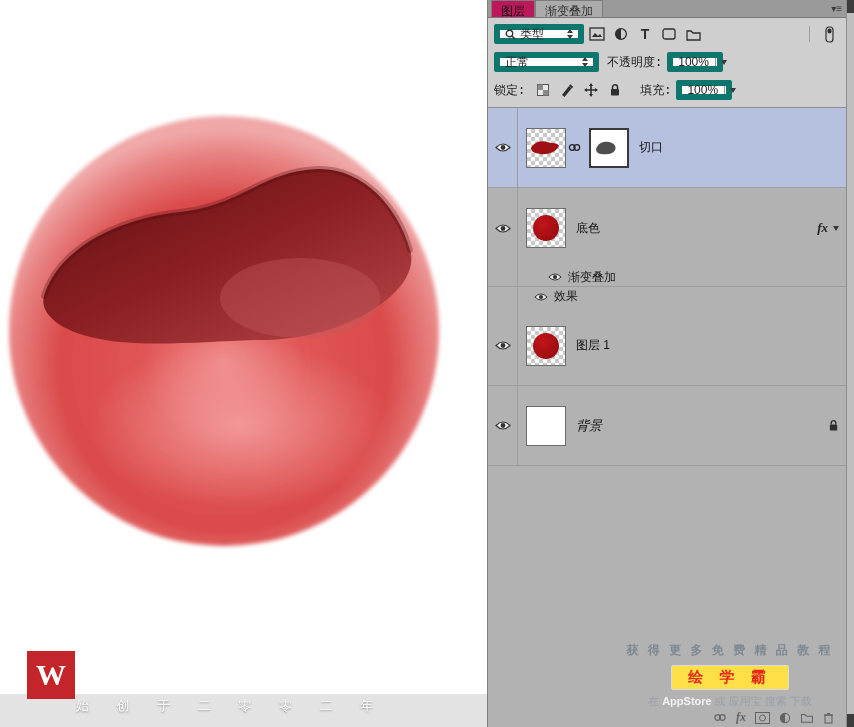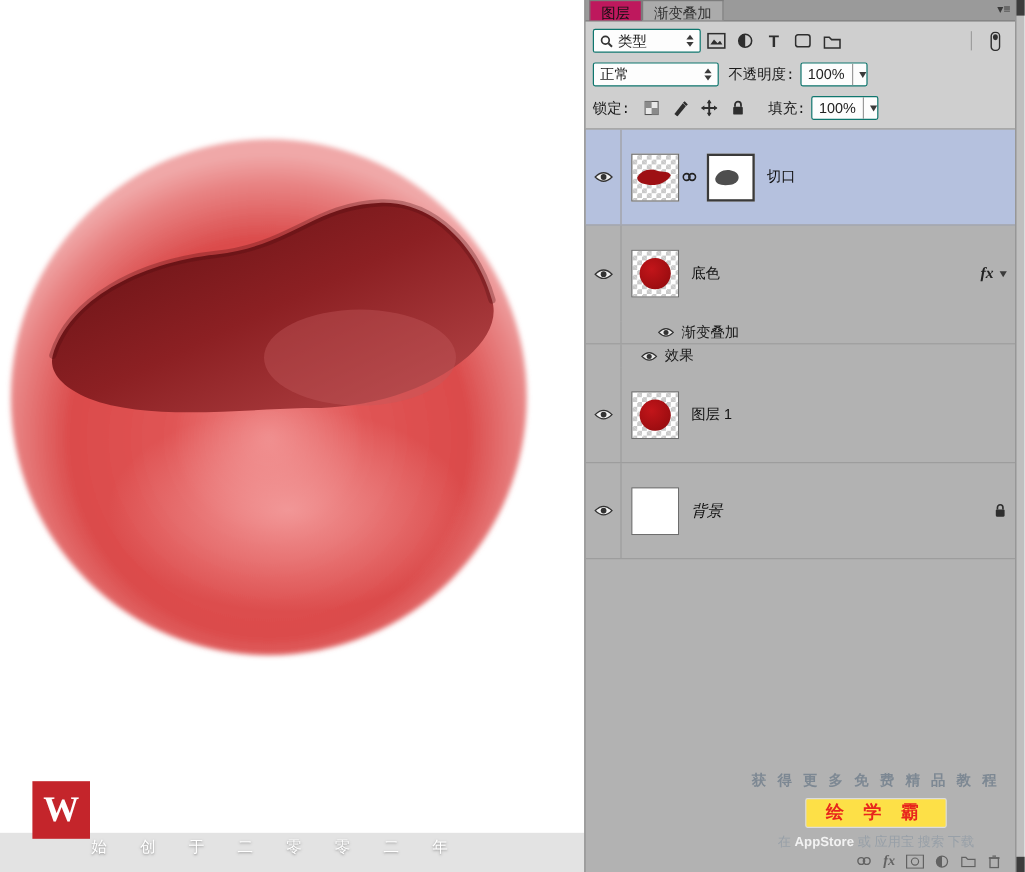--- a/index.html
+++ b/index.html
@@ -18,21 +18,21 @@
   
   .panel { position:absolute; left:487px; right:8px; top:0; height:727px; background:#b2b2b2;
            border-left:1px solid #7f7f7f; font-size:12px; color:#1a1a1a; }
   .tabbar { height:18px; background:#9a9a9a; border-bottom:1px solid #787878; display:flex; align-items:flex-end; padding-left:3px; }
   .tab { height:17px; padding:2px 9px 0; font-size:12px; border:1px solid #7c7c7c; border-bottom:none; background:#ababab; color:#333; }
   .tab.active { background:#be185d; color:#111; }
   .panel-menu { margin-left:auto; margin-right:4px; margin-bottom:3px; color:#3a3a3a; font-size:10px; line-height:1; }
 
   .controls { height:90px; background:#cfcfcf; border-bottom:1px solid #8f8f8f; padding:5px 6px 0; }
   .crow { display:flex; align-items:center; height:22px; margin-bottom:6px; }
-  .dd { background:#fdfdfd; border:1px solid #0f766e; border-radius:2px; height:20px; display:flex; align-items:center; padding:0 5px; color:#222; }
+  .dd { background:#fdfdfd; border:6px solid #0f766e; border-radius:2px; height:20px; display:flex; align-items:center; padding:0 5px; color:#222; }
   .ud { margin-left:auto; display:flex; flex-direction:column; gap:2px; padding-left:7px; }
   .ud i { width:0; height:0; border-left:3px solid transparent; border-right:3px solid transparent; }
   .ud i.up { border-bottom:4px solid #3a3a3a; }
   .ud i.dn { border-top:4px solid #3a3a3a; }
   .dd .seg { border-left:1px solid #9a9a9a; margin-left:6px; padding-left:5px; height:100%; display:flex; align-items:center; }
   .tri-dn { width:0; height:0; border-left:3.5px solid transparent; border-right:3.5px solid transparent; border-top:5px solid #3a3a3a; }
   .ib { width:22px; height:20px; display:flex; align-items:center; justify-content:center; margin-left:2px; }
   .label { margin:0 5px 0 8px; color:#1a1a1a;font-family:Liberation Mono, monospace; }
   .sep { width:1px; height:16px; background:#9e9e9e; margin-left:auto; margin-right:6px; }
 

